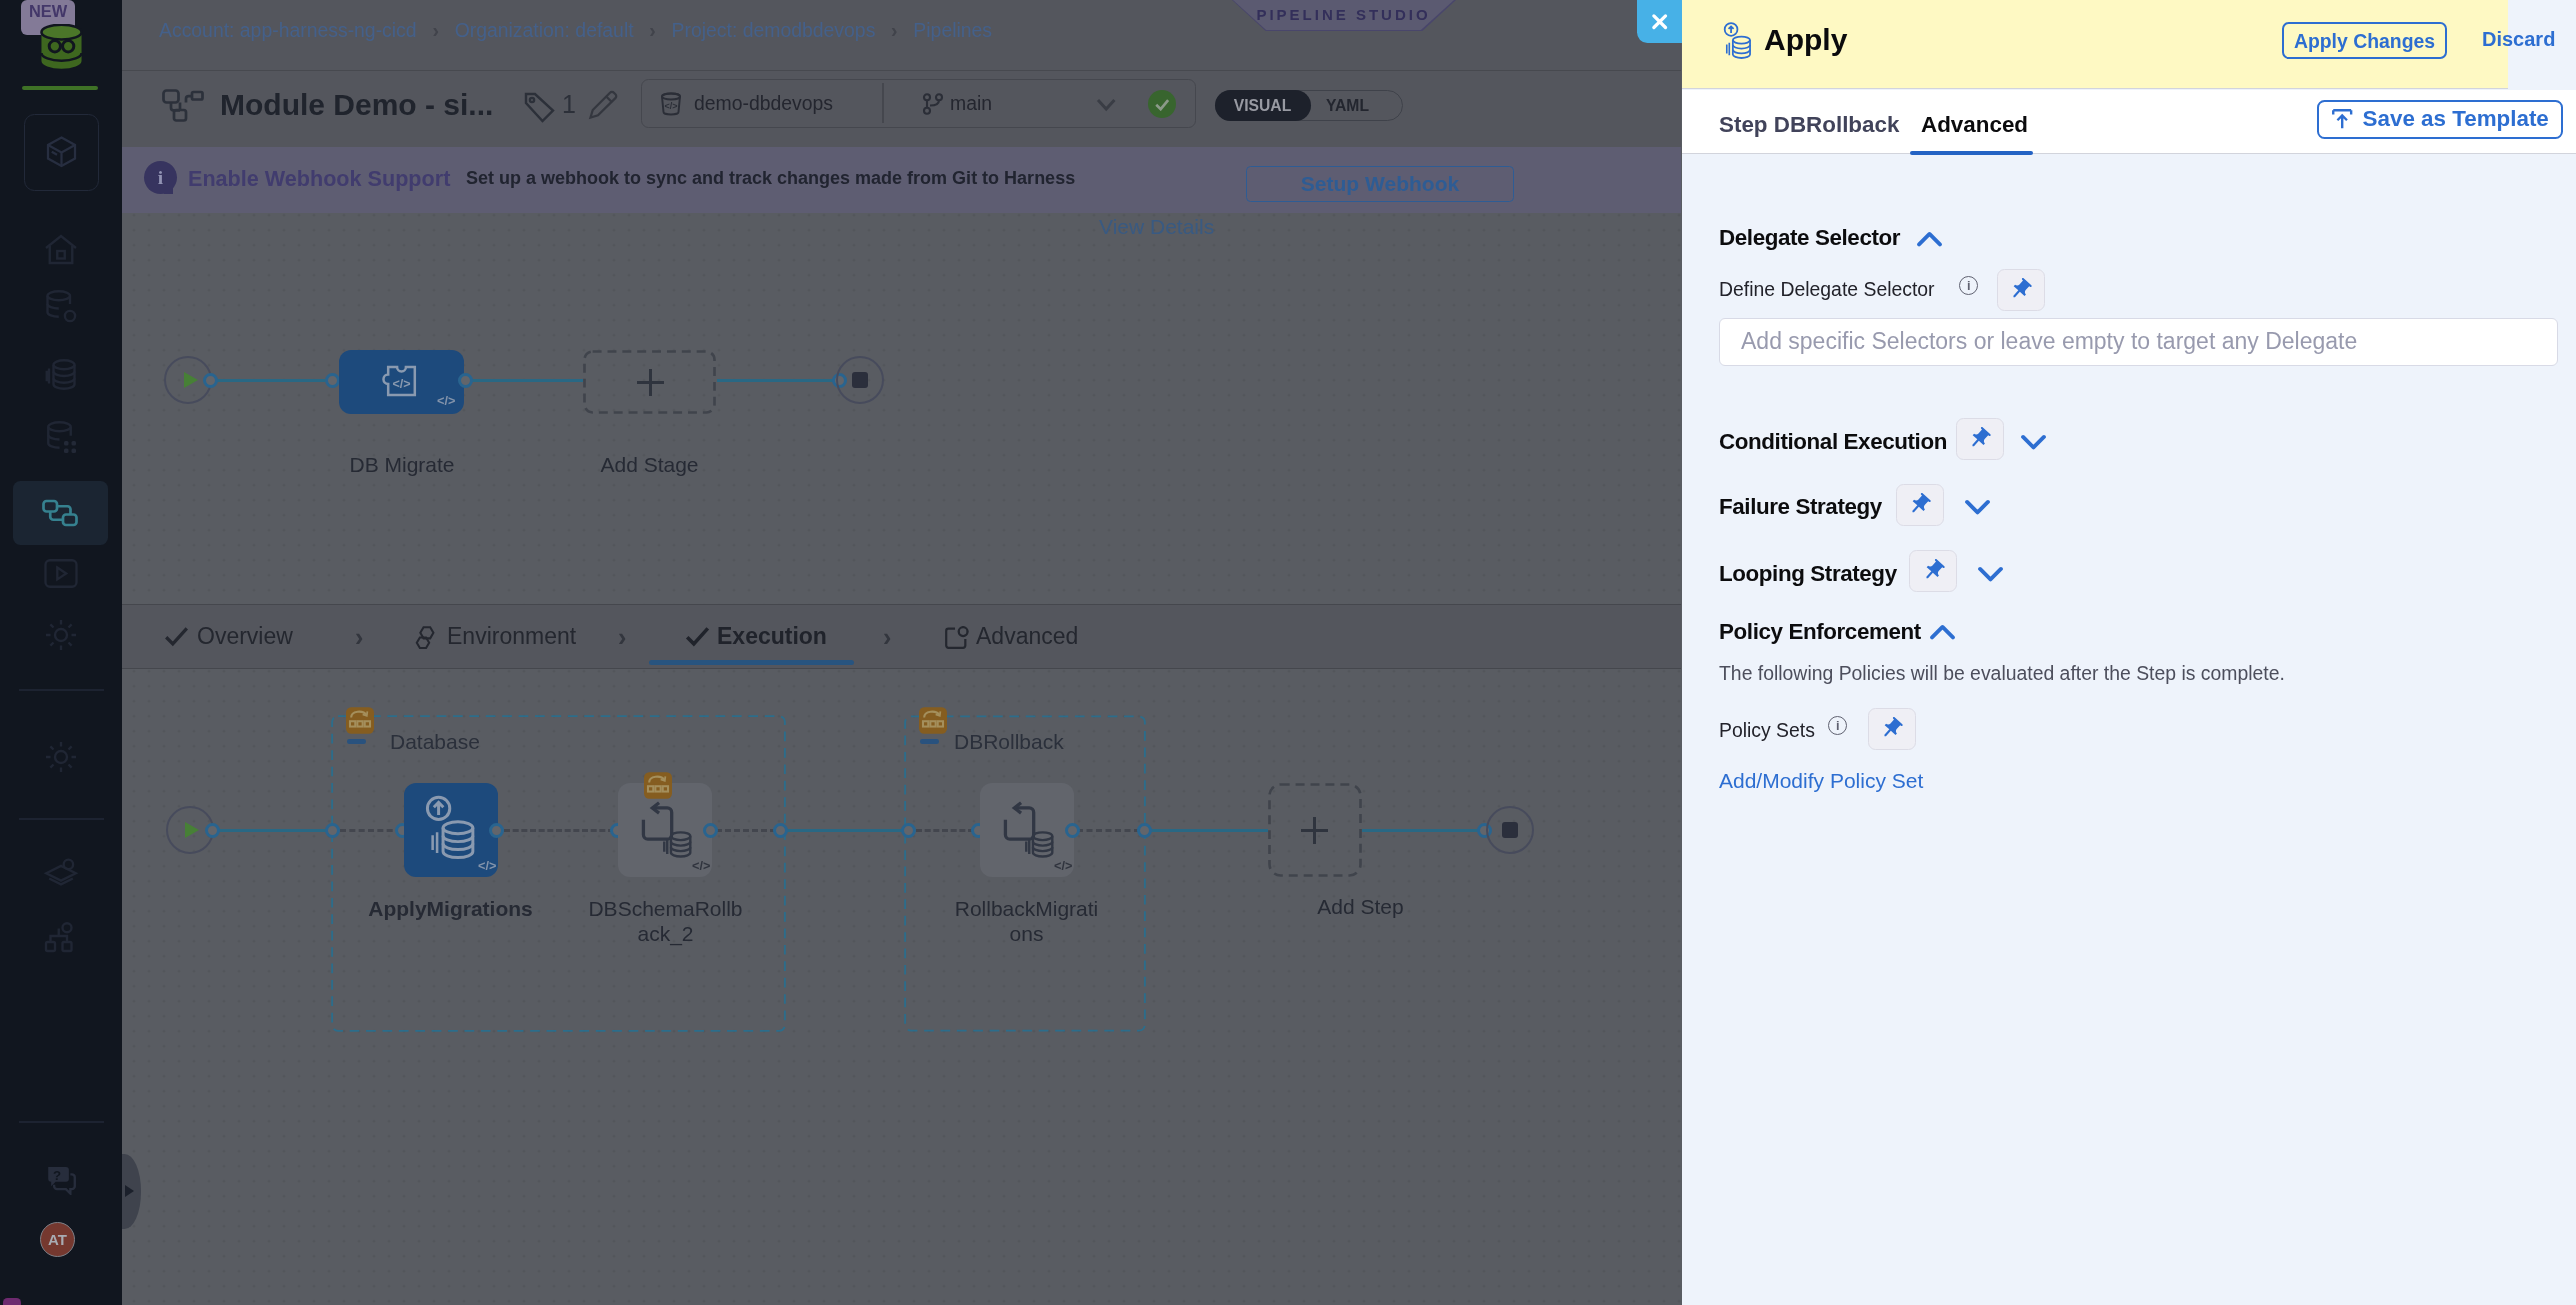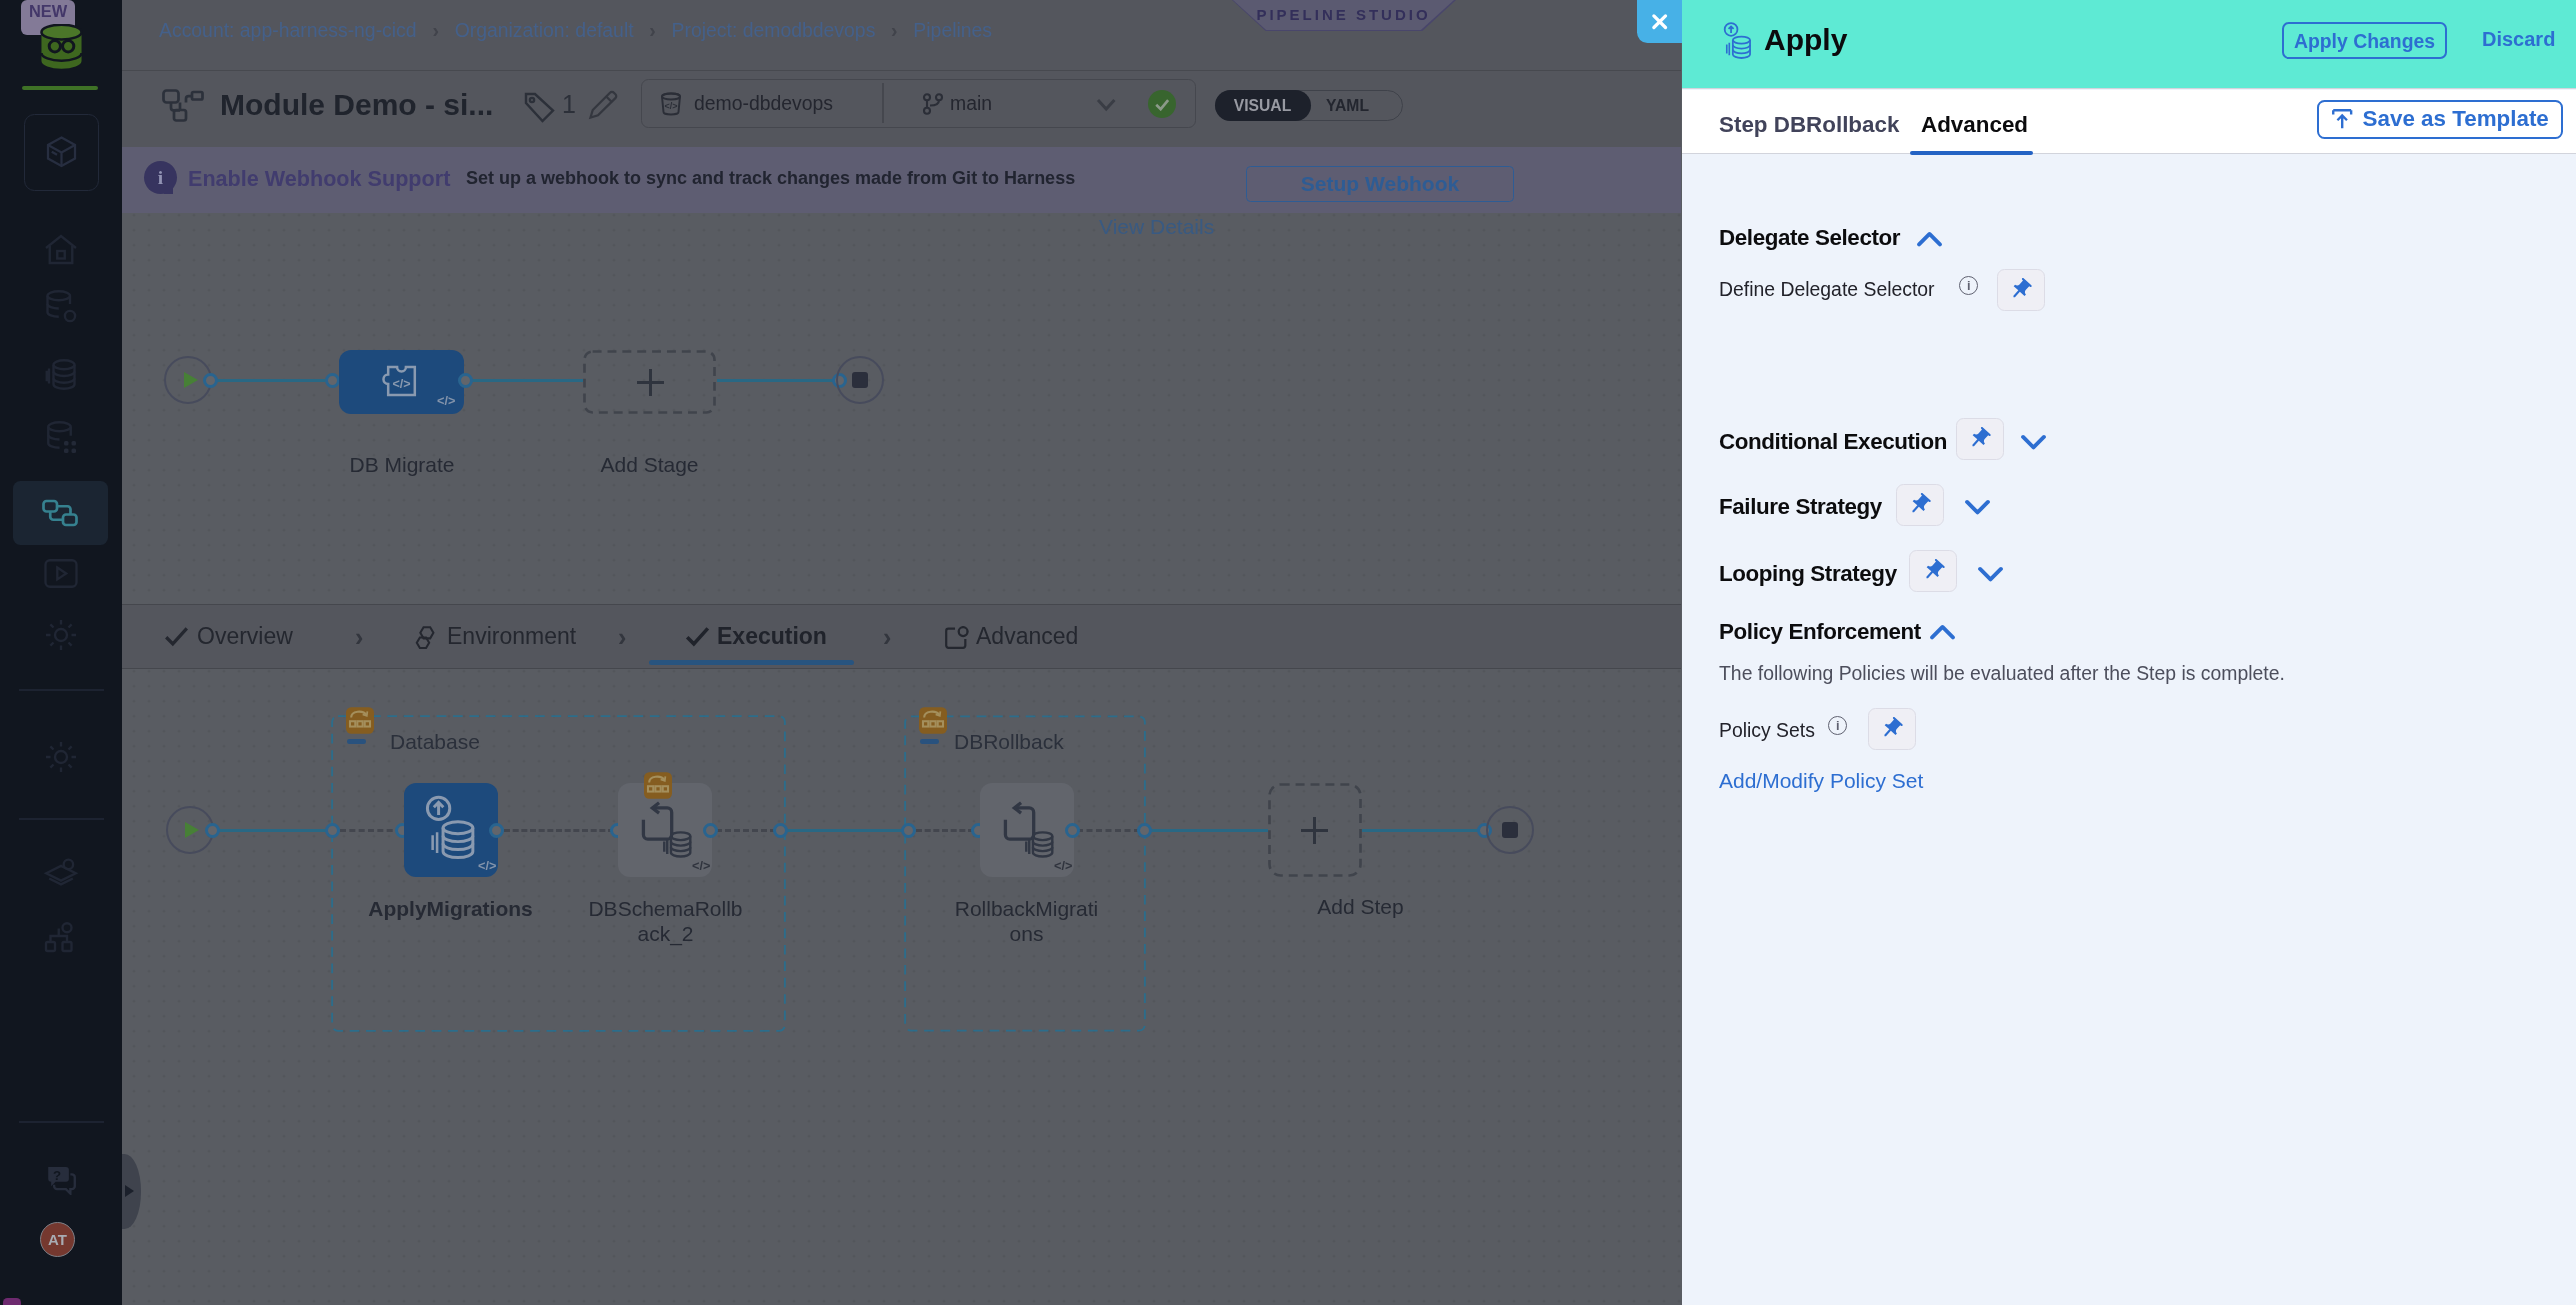--- a/index.html
+++ b/index.html
@@ -63,21 +63,21 @@
   .codemark { position:absolute; font-size:12.7px; font-weight:bold; color:#8494ab; }
   .playtri { position:absolute; width:0; height:0; border-left:14px solid #478036; border-top:8.2px solid transparent; border-bottom:8.2px solid transparent; }
   .plus { position:absolute; }
   .plus:before { content:""; position:absolute; left:0; top:12px; width:27px; height:3px; background:#2f343e; }
   .plus:after { content:""; position:absolute; left:12px; top:0; width:3px; height:27px; background:#2f343e; }
   .tabitem { position:absolute; top:623px; font-size:23px; color:#24272f; }
   .tabchev { position:absolute; top:623px; font-size:25px; color:#33363e; font-weight:bold; }
 
   
   .panel { position:absolute; left:1682px; top:0; width:894px; height:1306px; background:#eef3fb; }
-  .p-head { position:absolute; left:0; top:0; width:894px; height:89px; background:#5eead4; border-bottom:1.5px solid #d2d4dc; }
+  .p-head { position:absolute; left:0; top:0; width:826px; height:89px; background:#fef9c3; border-bottom:1.5px solid #d2d4dc; }
   .p-tabs { position:absolute; left:0; top:90px; width:894px; height:64px; background:#fff; border-bottom:1.5px solid #d2d4dc; }
   .p-title { position:absolute; left:82px; top:23px; font-size:30px; font-weight:bold; color:#0b0b0d; }
   .btn-apply { position:absolute; left:600px; top:21.6px; width:165px; height:37px; border:2.2px solid #2d6ed1; border-radius:6.7px; color:#2d6ed1; font-size:19.4px; font-weight:bold; text-align:center; line-height:34px; }
   .btn-discard { position:absolute; left:800px; top:28px; font-size:20px; font-weight:bold; color:#2d6ed1; }
   .t-step { position:absolute; left:37px; top:22.4px; font-size:22.4px; font-weight:bold; color:#41435a; }
   .t-adv { position:absolute; left:239px; top:22.4px; font-size:22.4px; font-weight:bold; color:#0b0b0d; }
   .t-under { position:absolute; left:228px; bottom:-1.5px; width:123px; height:3.7px; background:#2463c4; border-radius:2.2px; }
   .btn-save { position:absolute; left:635px; top:10.4px; width:246px; height:39px; border:2.2px solid #2d6ed1; border-radius:7.5px; color:#2d6ed1; font-size:22.4px; font-weight:bold; line-height:34px; text-align:center; }
   .sec { position:absolute; left:37px; font-size:22.4px; letter-spacing:-0.4px; font-weight:bold; color:#0c0c0e; }
   .lbl { position:absolute; left:37px; font-size:19.4px; color:#22222a; }
@@ -501,20 +501,21 @@
       <g fill="none" stroke="#2d6ed1" stroke-width="1.6">
         <path d="M1.5 1.5h12M1.5 1.5v2.8M13.5 1.5v2.8"></path>
         <path d="M7.5 13.5V5M4.3 8.2L7.5 5l3.2 3.2"></path>
       </g>
     </svg>Save as Template</div>
   </div>
   <div class="sec" style="top:225px;">Delegate Selector</div>
   <div class="lbl" style="top:278px;">Define Delegate Selector</div>
   <div class="infoc" style="left:277px; top:276px;">i</div>
   <div class="pinbtn" style="left:315px; top:269px;"></div>
+  <div class="input">Add specific Selectors or leave empty to target any Delegate</div>
   <div class="sec" style="top:429px;">Conditional Execution</div>
   <div class="pinbtn" style="left:274px; top:418px;"></div>
   <div class="sec" style="top:494px;">Failure Strategy</div>
   <div class="pinbtn" style="left:214px; top:484px;"></div>
   <div class="sec" style="top:561px;">Looping Strategy</div>
   <div class="pinbtn" style="left:227px; top:550px;"></div>
   <div class="sec" style="top:619px;">Policy Enforcement</div>
   <div class="ptext" style="top:662px;">The following Policies will be evaluated after the Step is complete.</div>
   <div class="lbl" style="top:719px;">Policy Sets</div>
   <div class="infoc" style="left:146px; top:716px;">i</div>

